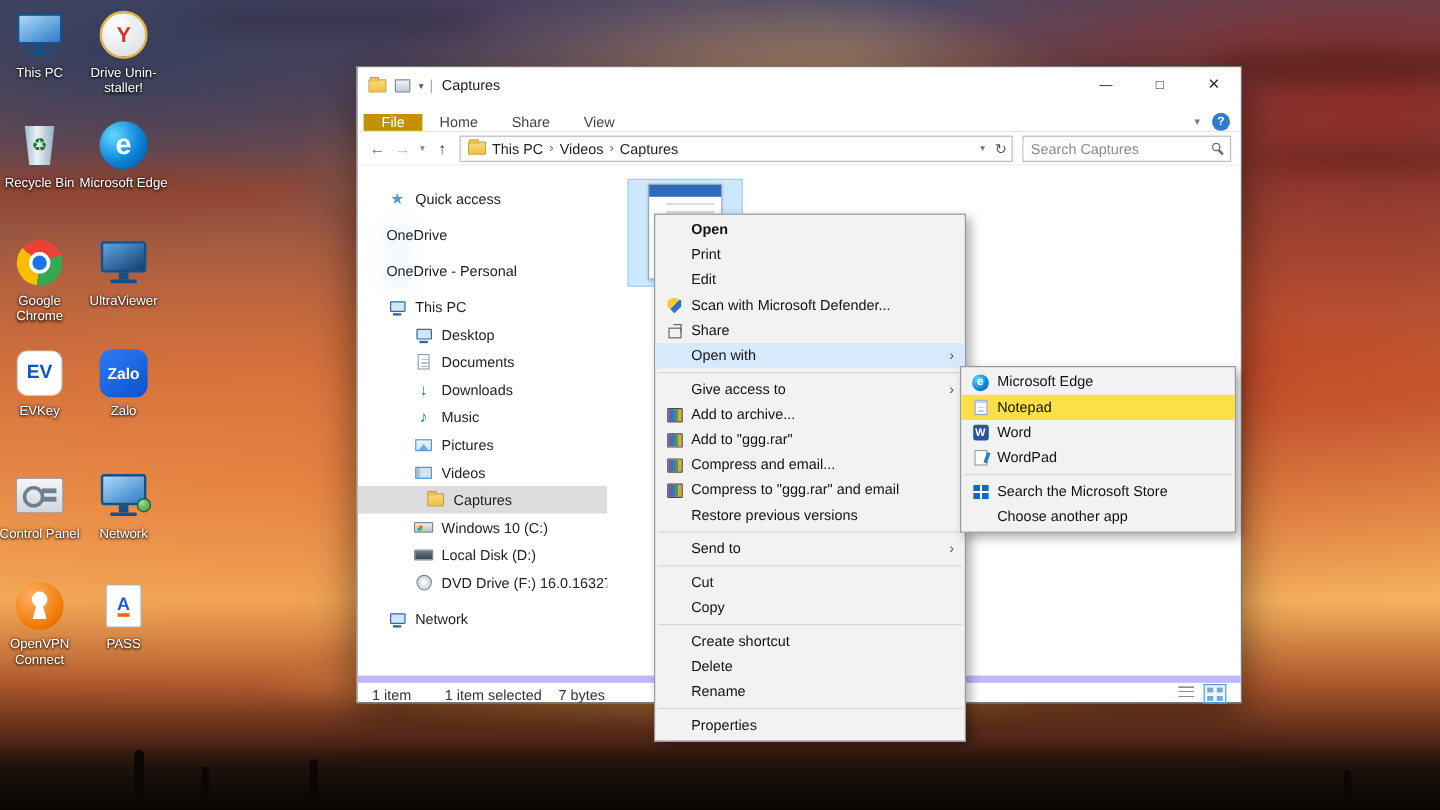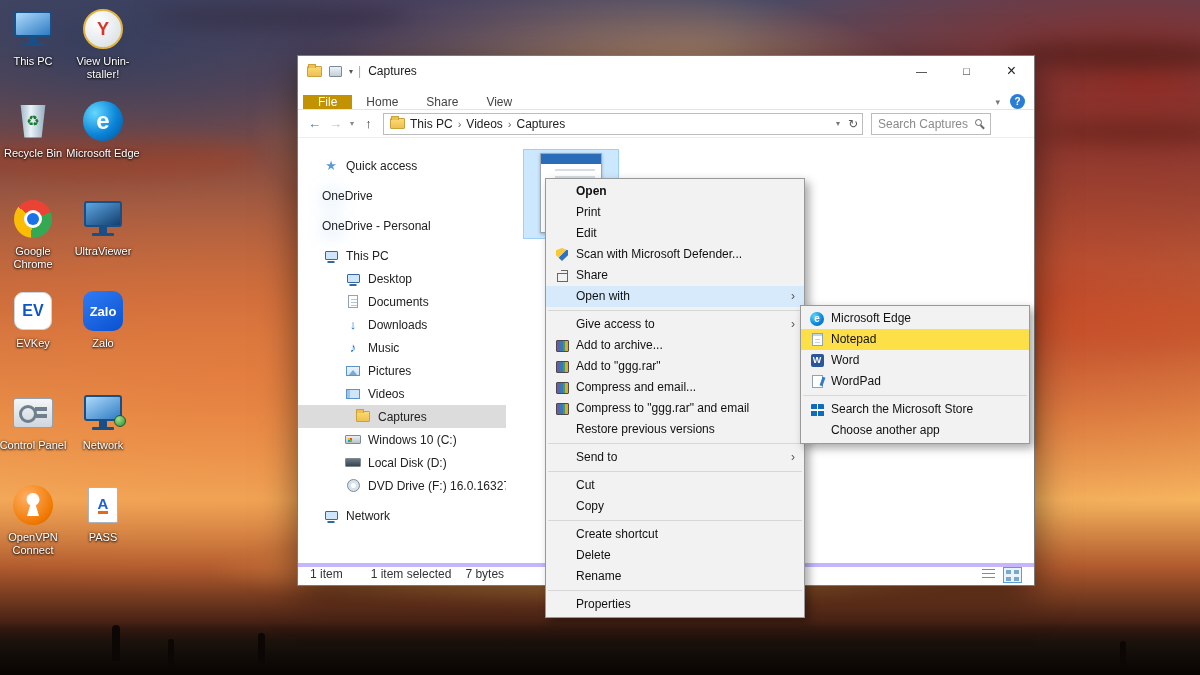--- a/index.html
+++ b/index.html
@@ -87,21 +87,21 @@
   .navbtn.back { color:#3f74b3; }
   .navbtn.fwd { color:#bdbdbd; }
   .navbtn.drop { width:12px; font-size:8px; color:#888; }
   .navbtn.up { color:#333; }
   .addrbox { display:flex; align-items:center; width:480px; height:22px; border:1px solid #bcbcbc; margin-left:4px; padding:0 4px 0 6px; background:#fff; }
   .crumb { padding:0 5px; color:#222; }
   .csep { color:#666; font-size:11px; }
   .addr-right { margin-left:auto; display:flex; align-items:center; gap:8px; }
   .adrop { font-size:8px; color:#777; }
   .refresh { font-size:12px; color:#555; }
-  .searchbox { display:flex; align-items:center; width:120px; height:22px; border:1px solid #bcbcbc; margin-left:8px; background:#fff;justify-content:flex-end; }
+  .searchbox { display:flex; align-items:center; width:174px; height:22px; border:1px solid #bcbcbc; margin-left:8px; background:#fff;justify-content:flex-end; }
   .searchbox input { border:none; outline:none; flex:1; min-width:0; font-size:12px; padding-left:6px; color:#333; font-family:inherit; }
   .searchbox input::placeholder { color:#8a8a8a; }
   .mag { position:relative; width:7px; height:7px; border:1.5px solid #666; border-radius:50%; margin:0 8px 2px 4px; flex:none; }
   .mag::after { content:""; position:absolute; width:5px; height:1.5px; background:#666; transform:rotate(45deg); right:-4px; bottom:-2px; }
 
   .wbody { display:flex; height:425px; }
   .nav { width:208px; padding-top:16px; flex:none; overflow:hidden; }
   .nav-row { display:flex; align-items:center; height:23px; white-space:nowrap; }
   .nav-row.gap { margin-top:7px; }
   .lv0 { padding-left:24px; } .lv1 { padding-left:46px; } .lv2 { padding-left:56px; }
@@ -120,21 +120,21 @@
   .ndr.win::after { content:""; position:absolute; left:2px; top:2px; width:4px; height:4px; background:conic-gradient(#f25022 0 25%,#7fba00 0 50%,#00a4ef 0 75%,#ffb900 0); }
   .ndr.dark { background:linear-gradient(#6a7a86,#39444d); }
   .ndvd { width:13px; height:13px; border-radius:50%; background:radial-gradient(circle,#fff 2px,#d7e3ec 3px 5px,#b9cad8 7px,#9fb4c4); border:1px solid #7d8a94; }
 
   .files { position:relative; flex:1; }
   .tile { position:absolute; left:17px; top:11px; width:96px; height:90px; background:#cce8ff; border:1px solid #9ed0f5; display:flex; align-items:flex-start; justify-content:center; padding-top:3px; }
   .thumb { width:62px; height:80px; background:#fff; border:1px solid #9aa9b8; box-shadow:0 1px 3px rgba(0,0,0,.25); }
   .thumb .bar { height:10px; background:#2b6cb8; }
   .thumb .ln { height:60px; background:repeating-linear-gradient(#d7dee6 0 2px, transparent 2px 7px); margin:5px 6px 0 14px; }
 
-  .statusbar { display:flex; align-items:flex-start; height:23px; border-top:4px solid #c4b5fd; padding:0 12px; color:#333; }
+  .statusbar { display:flex; align-items:flex-end; height:23px; border-top:6px solid #c4b5fd; padding:0 12px; color:#333; }
   .st1 { margin-right:28px; } .st2 { margin-right:14px; }
   .viewbtns { margin-left:auto; display:flex; gap:6px; }
   .v-list { width:17px; height:14px; padding:2px; }
   .v-list i { display:block; height:10px; background:repeating-linear-gradient(#8a8a8a 0 1px, transparent 1px 4px); }
   .v-thumb { width:19px; height:16px; border:1px solid #5a9fd4; background:
       linear-gradient(#7aa7cc,#7aa7cc) 2px 2px/5px 4px no-repeat,
       linear-gradient(#7aa7cc,#7aa7cc) 10px 2px/5px 4px no-repeat,
       linear-gradient(#7aa7cc,#7aa7cc) 2px 9px/5px 4px no-repeat,
       linear-gradient(#7aa7cc,#7aa7cc) 10px 9px/5px 4px no-repeat, #eaf4fc; }
 
@@ -222,21 +222,21 @@
       </span>
     <span class="lbl">OpenVPN Connect</span>
   </div>
 
   <div class="di" style="left:65px; top:6px;">
     <span class="glyph">
         <span class="g-unin">
           <span>Y</span>
         </span>
       </span>
-    <span class="lbl">View Unin-staller!</span>
+    <span class="lbl">Drive Unin-staller!</span>
   </div>
   <div class="di" style="left:65px; top:98px;">
     <span class="glyph">
         <span class="g-edge">
           <span>e</span>
         </span>
       </span>
     <span class="lbl">Microsoft Edge</span>
   </div>
   <div class="di" style="left:65px; top:196px;">

